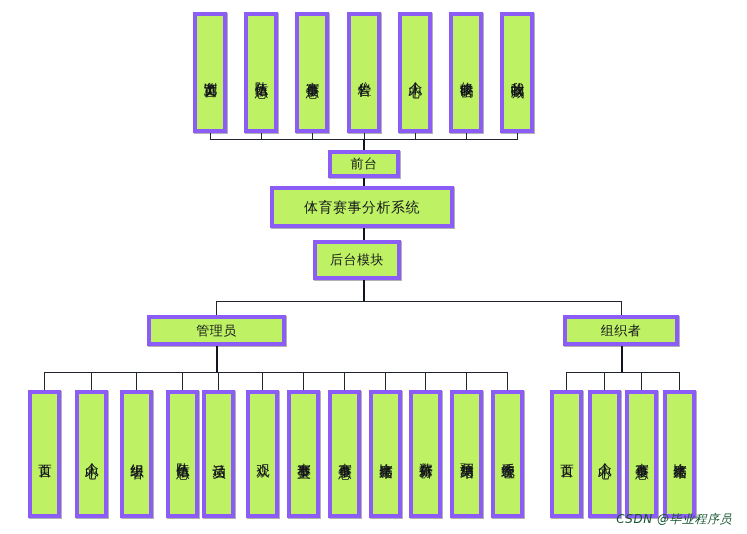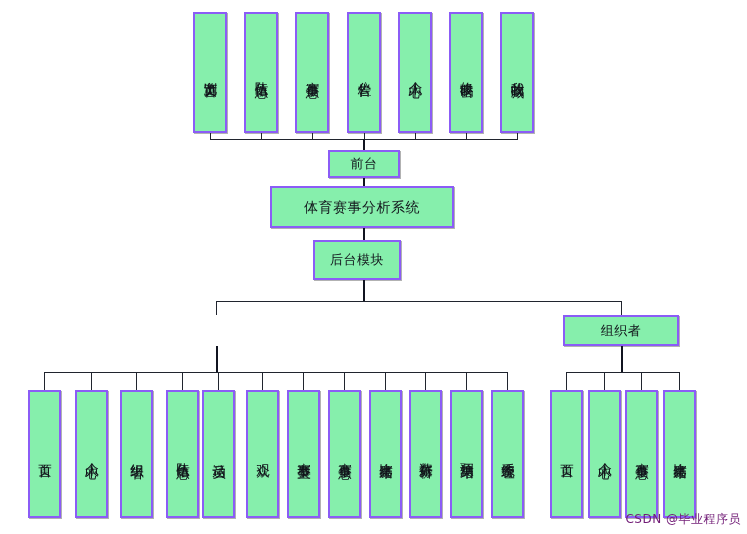--- a/index.html
+++ b/index.html
@@ -8,22 +8,22 @@
     background:#ffffff;
     font-family:"DejaVu Sans","Liberation Sans",sans-serif;
     overflow:hidden;
   }
   #diagram{position:relative;width:747px;height:534px;}
 
   
   .box{
     position:absolute;
     box-sizing:border-box;
-    border:2px solid #8b5cf6;
-    background:#86efac;
+    border:4px solid #8b5cf6;
+    background:#bef264;
     box-shadow:1px 1px 0 rgba(0,0,0,0.30);
     display:flex;
     align-items:center;
     justify-content:center;
     color:#11131a;
     font-size:13px;
     line-height:1.18;
     letter-spacing:0.5px;
   }
   
@@ -44,26 +44,27 @@
   
   .ln{position:absolute;background:#20242e;}
   .ln.h{height:1px;}
   .ln.v{width:1px;}
   .ln.thick{background:#111420;}
   .ln.v.thick{width:2px;}
 
   
   #watermark{
     position:absolute;
-    right:6px;bottom:6px;
+    right:15px;bottom:6px;
     font-size:12px;
-    color:#701a75;
+    color:#14532d;
     letter-spacing:0.5px;
     user-select:none;
     white-space:nowrap;
+    font-style:italic;
   }
 </style>
 </head>
 <body>
 
 <div id="diagram">
 
   <div class="box vert" style="left:193px;top:12px;width:34px;height:121px;">
     <span>浏览首页</span>
   </div>
@@ -110,20 +111,23 @@
 
   <div class="box horiz" style="left:313px;top:240px;width:88px;height:40px;">
     <span>后台模块</span>
   </div>
   <div class="ln v thick" style="left:363px;top:280px;height:21px;"></div>
 
   <div class="ln h" style="left:216px;top:301px;width:406px;"></div>
   <div class="ln v" style="left:216px;top:301px;height:14px;"></div>
   <div class="ln v" style="left:621px;top:301px;height:14px;"></div>
 
+  <div class="box horiz" style="left:147px;top:315px;width:139px;height:31px;">
+    <span>管理员</span>
+  </div>
   <div class="box horiz" style="left:563px;top:315px;width:116px;height:31px;">
     <span>组织者</span>
   </div>
 
   <div class="ln v thick" style="left:216px;top:346px;height:26px;"></div>
   <div class="ln v thick" style="left:621px;top:346px;height:26px;"></div>
 
   <div class="ln h" style="left:44px;top:372px;width:464px;"></div>
 
   <div class="ln v" style="left:44px;top:372px;height:18px;"></div>

